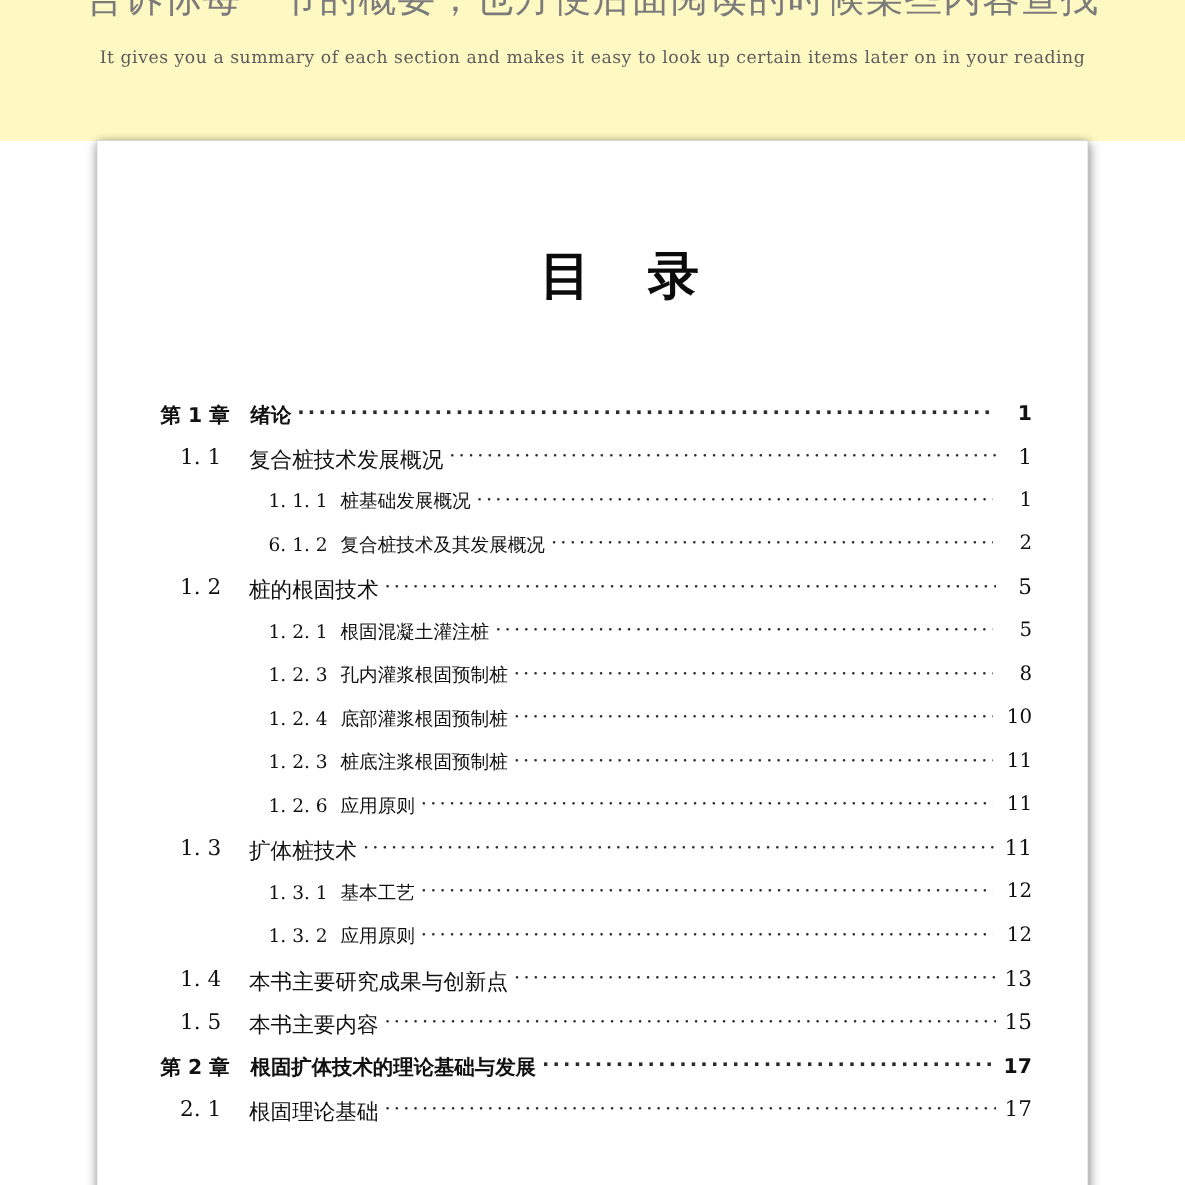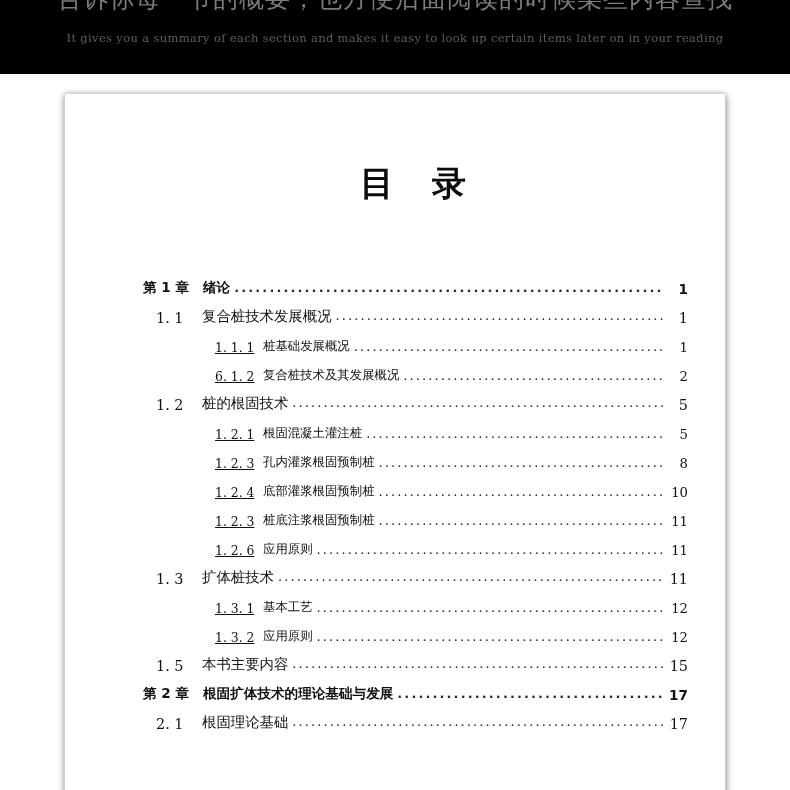--- a/index.html
+++ b/index.html
@@ -14,22 +14,22 @@
     font-family: "DejaVu Serif", "Liberation Serif", serif;
     position: relative;
   }
 
   
   .banner {
     position: absolute;
     left: 0;
     top: 0;
     width: 790px;
-    height: 74px;
-    background: #000000;
+    height: 94px;
+    background: #fef9c3;
     overflow: hidden;
   }
   .banner-cn {
     position: absolute;
     left: 0;
     top: -18px;
     width: 790px;
     text-align: center;
     font-family: "DejaVu Sans", "Liberation Sans", sans-serif;
     font-size: 25px;
@@ -83,25 +83,24 @@
 
   .toc-list {
     position: absolute;
     left: 0;
     top: 174px;
     width: 660px;
   }
 
   .toc-row {
     display: flex;
-    align-items: flex-end;
+    align-items: flex-start;
     height: 29px;
     color: #111111;
     font-size: 13.2px;
-    margin-left: 36px;
   }
 
   .toc-row .num {
     flex: 0 0 auto;
     white-space: nowrap;
   }
   .toc-row .label {
     flex: 0 0 auto;
     white-space: nowrap;
   }
@@ -149,21 +148,21 @@
   .lvl2 .num { width: 46px; }
   .lvl2 .pageno { min-width: 20px; }
 
   
   .lvl3 {
     padding-left: 114px;
     padding-right: 37px;
     font-family: "DejaVu Serif", "Liberation Serif", serif;
     font-size: 12.4px;
   }
-  .lvl3 .num { width: 48px; text-decoration: underline; }
+  .lvl3 .num { width: 48px; }
   .lvl3 .pageno { min-width: 22px; font-size: 13.2px; }
 </style>
 </head>
 <body>
 
 <div class="banner">
   <div class="banner-cn">告诉你每一节的概要，也方便后面阅读的时候某些内容查找</div>
   <div class="banner-en">It gives you a summary of each section and makes it easy to look up certain items later on in your reading</div>
 </div>
 
@@ -246,20 +245,26 @@
         <span class="leader"></span>
         <span class="pageno">12</span>
       </div>
       <div class="toc-row lvl3">
         <span class="num">1. 3. 2</span>
         <span class="label">应用原则</span>
         <span class="leader"></span>
         <span class="pageno">12</span>
       </div>
       <div class="toc-row lvl2">
+        <span class="num">1. 4</span>
+        <span class="label">本书主要研究成果与创新点</span>
+        <span class="leader"></span>
+        <span class="pageno">13</span>
+      </div>
+      <div class="toc-row lvl2">
         <span class="num">1. 5</span>
         <span class="label">本书主要内容</span>
         <span class="leader"></span>
         <span class="pageno">15</span>
       </div>
       <div class="toc-row lvl1">
         <span class="num">第 2 章</span>
         <span class="label">根固扩体技术的理论基础与发展</span>
         <span class="leader"></span>
         <span class="pageno">17</span>

